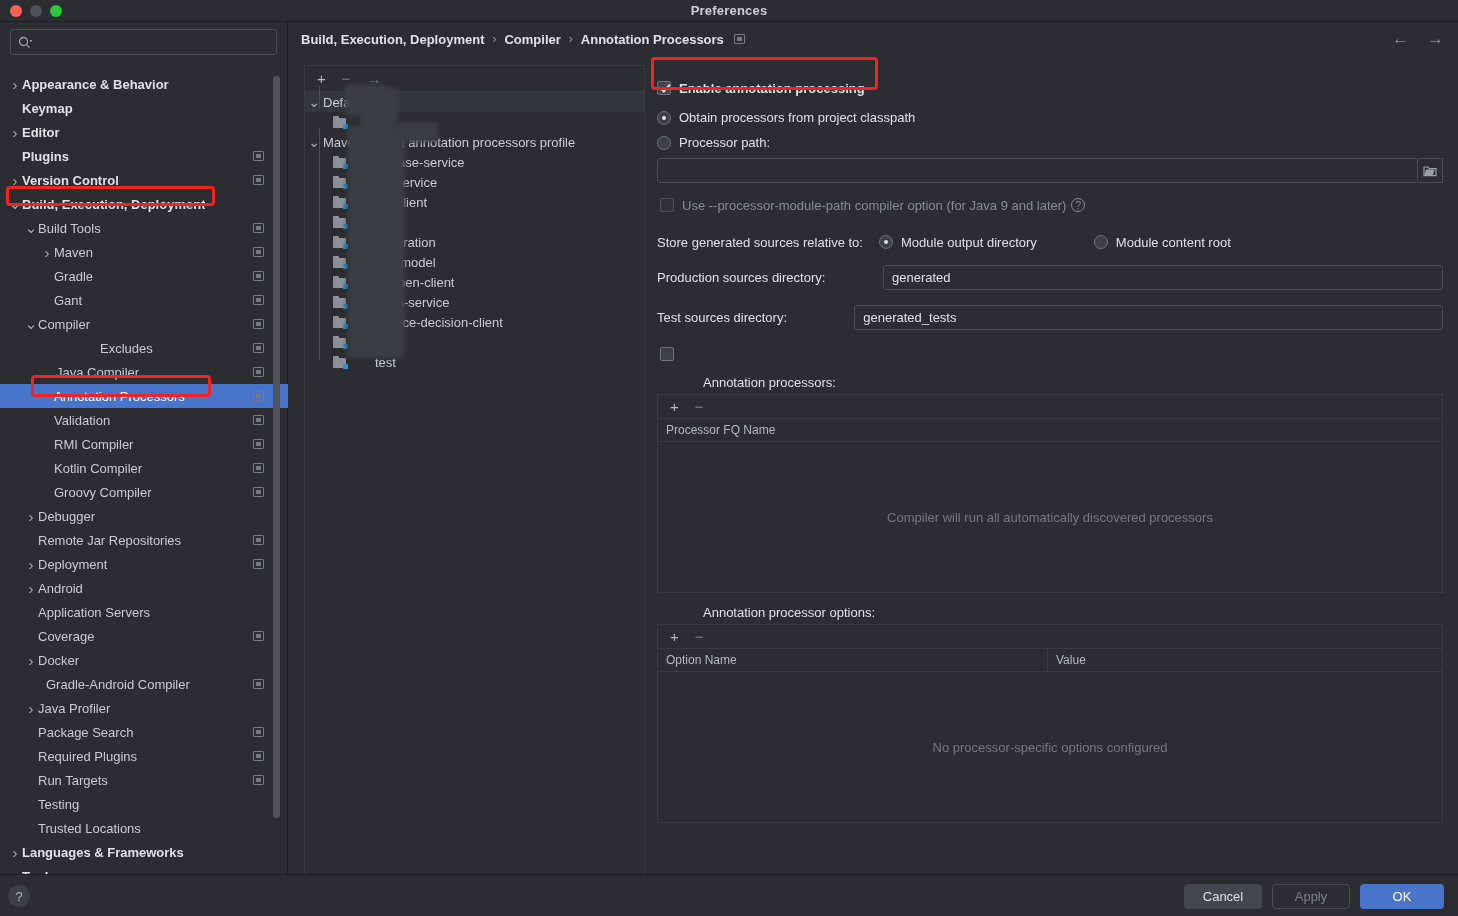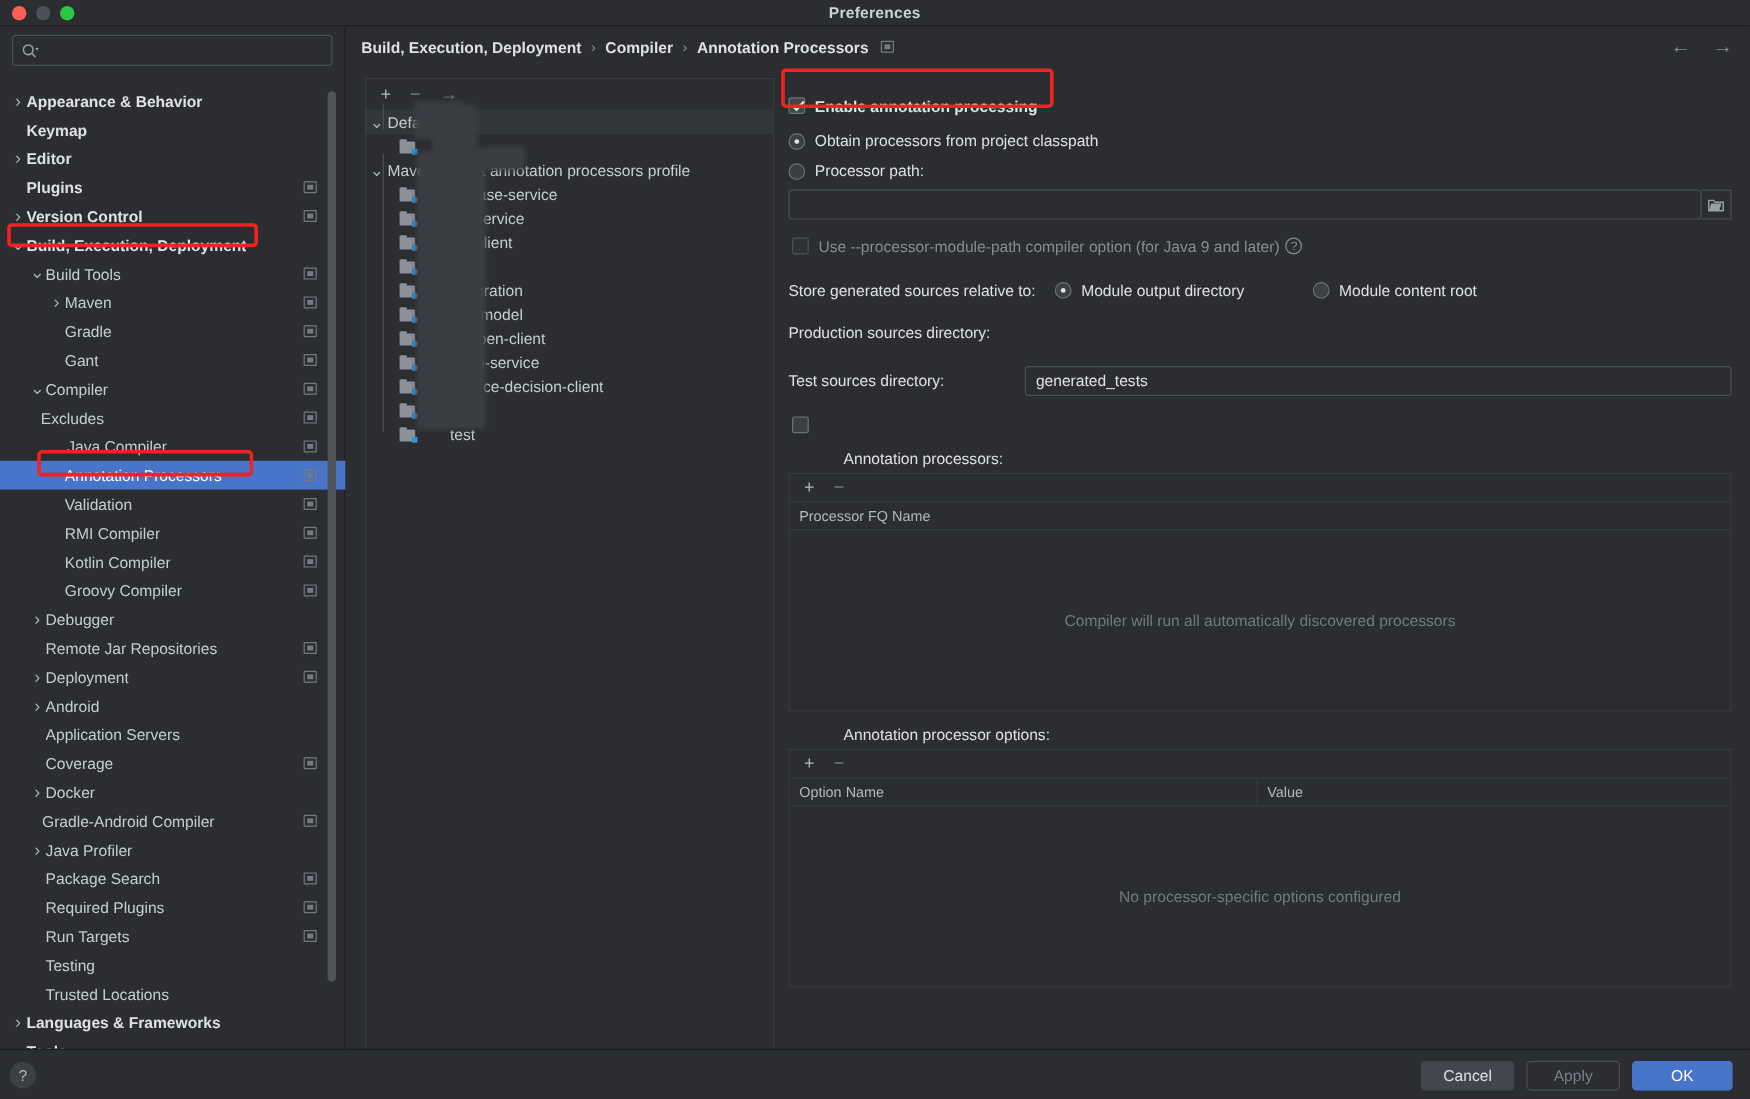--- a/index.html
+++ b/index.html
@@ -310,21 +310,21 @@
       <div class="trow" style="padding-left: 40px;">
         <span class="arrow empty" style="font-size: 15px;"></span>
         <span class="tlabel">Gant</span>
         <span class="cfgicon"></span>
       </div>
       <div class="trow" style="padding-left: 24px;">
         <span class="arrow" style="font-size: 15px; line-height: 8px;">⌄</span>
         <span class="tlabel">Compiler</span>
         <span class="cfgicon"></span>
       </div>
-      <div class="trow" style="padding-left: 20px;">
+      <div class="trow" style="padding-left: 40px; margin-left: 46px;">
         <span class="arrow empty" style="font-size: 15px;"></span>
         <span class="tlabel">Excludes</span>
         <span class="cfgicon"></span>
       </div>
       <div class="trow" style="padding-left: 42px;">
         <span class="arrow empty" style="font-size: 15px;"></span>
         <span class="tlabel">Java Compiler</span>
         <span class="cfgicon"></span>
       </div>
       <div class="trow selected" style="padding-left: 40px;">
@@ -376,21 +376,21 @@
       </div>
       <div class="trow" style="padding-left: 24px;">
         <span class="arrow empty" style="font-size: 15px;"></span>
         <span class="tlabel">Coverage</span>
         <span class="cfgicon"></span>
       </div>
       <div class="trow" style="padding-left: 24px;">
         <span class="arrow" style="font-size: 15px;">›</span>
         <span class="tlabel">Docker</span>
       </div>
-      <div class="trow" style="padding-left: 21px;">
+      <div class="trow" style="padding-left: 32px;">
         <span class="arrow empty" style="font-size: 15px;"></span>
         <span class="tlabel">Gradle-Android Compiler</span>
         <span class="cfgicon"></span>
       </div>
       <div class="trow" style="padding-left: 24px;">
         <span class="arrow" style="font-size: 15px;">›</span>
         <span class="tlabel">Java Profiler</span>
       </div>
       <div class="trow" style="padding-left: 24px;">
         <span class="arrow empty" style="font-size: 15px;"></span>
@@ -599,20 +599,21 @@
     <div class="row" style="height:30px; margin-top:9px;">
       <span class="lbl plain" style="width:222px;">Store generated sources relative to:</span>
       <div class="radio on"></div>
       <span class="lbl">Module output directory</span>
       <div class="radio" style="margin-left:57px;"></div>
       <span class="lbl">Module content root</span>
     </div>
 
     <div class="row" style="height:30px; margin-top:5px;">
       <span class="lbl plain" style="width:226px;">Production sources directory:</span>
+      <div class="tfield" style="width:560px;">generated</div>
     </div>
 
     <div class="row" style="height:30px; margin-top:10px;">
       <span class="lbl plain" style="width:226px;">Test sources directory:</span>
       <div class="tfield" style="width:672px;">generated_tests</div>
     </div>
 
     <div class="row" style="height:26px; margin-top:9px; padding-left:3px;">
       <div class="chk"></div>
     </div>

